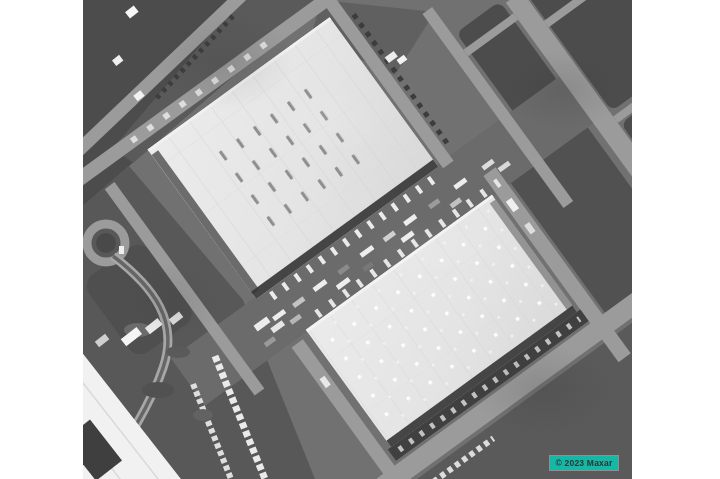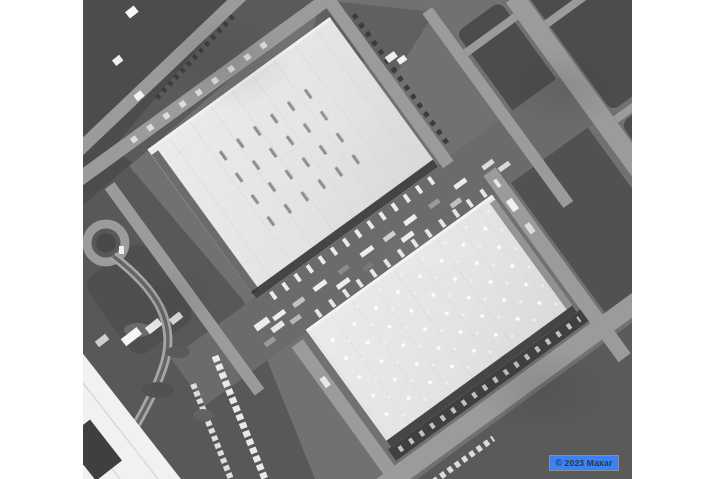--- a/index.html
+++ b/index.html
@@ -1,20 +1,20 @@
 <!DOCTYPE html>
 <html><head>
 <meta charset="utf-8">
 <style>
   html,body{margin:0;padding:0;background:#fff;}
   .stage{position:relative;width:720px;height:479px;background:#ffffff;overflow:hidden;
          font-family:"Liberation Sans", sans-serif;}
   .photo{position:absolute;left:83px;top:0;width:549px;height:479px;overflow:hidden;background:#6f6f6f;}
   .photo svg{display:block;filter:blur(0.35px) contrast(0.98) brightness(1.01);}
-  .watermark{position:absolute;left:466px;top:455px;width:70px;height:16px;background:#3b82f6;
+  .watermark{position:absolute;left:466px;top:455px;width:70px;height:16px;background:#14b8a6;
              border:1px solid #8f8f8f;box-sizing:border-box;display:flex;align-items:center;justify-content:center;}
   .watermark span{font-size:8.5px;font-weight:bold;color:#333333;letter-spacing:.2px;white-space:nowrap;}
 </style>
 </head>
 <body>
 
 <div class="stage">
   <div class="photo">
     <svg width="549" height="479" viewBox="0 0 549 479" role="img" aria-label="Overhead satellite view of two large warehouse buildings with loading docks, a central truck yard with parked trailers, diagonal access roads, a roundabout and rows of trailers near a third building">
       <defs>

